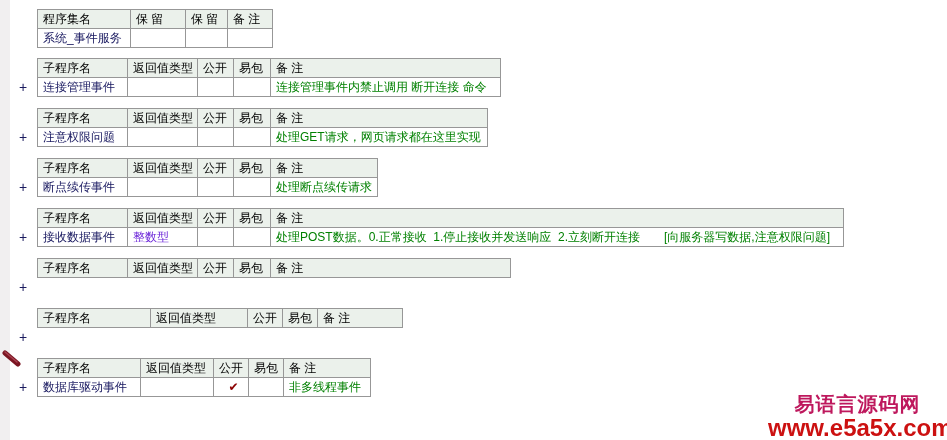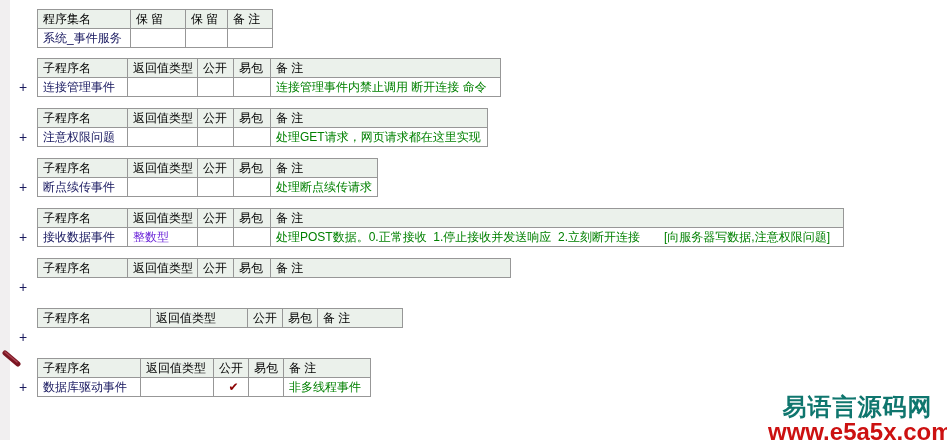--- a/index.html
+++ b/index.html
@@ -28,21 +28,21 @@
   .t7{left:37px;top:308px;}
   .t8{left:37px;top:358px;}
   .plus{
     position:absolute;left:16px;width:14px;height:18px;line-height:18px;
     text-align:center;font-size:14px;color:#1a1a5e;cursor:pointer;
   }
   .p2{top:78px;} .p3{top:128px;} .p4{top:178px;} .p5{top:228px;}
   .p6{top:278px;} .p7{top:328px;} .p8{top:378px;}
   .pencil{position:absolute;left:1px;top:349px;width:20px;height:20px;}
   .watermark{position:absolute;left:768px;top:394px;width:179px;text-align:center;line-height:1.05;}
-  .wm-name{font-size:24px;font-weight:bold;color:#0f766e;letter-spacing:1px;white-space:nowrap;}
+  .wm-name{font-size:20px;font-weight:bold;color:#be185d;letter-spacing:1px;white-space:nowrap;}
   .wm-url{font-size:24px;font-weight:bold;color:#cc1111;white-space:nowrap;}
 </style>
 </head>
 <body>
 
 <div class="screen">
   <div class="left-gutter"></div>
 
   <table class="tbl t1">
     <colgroup>

